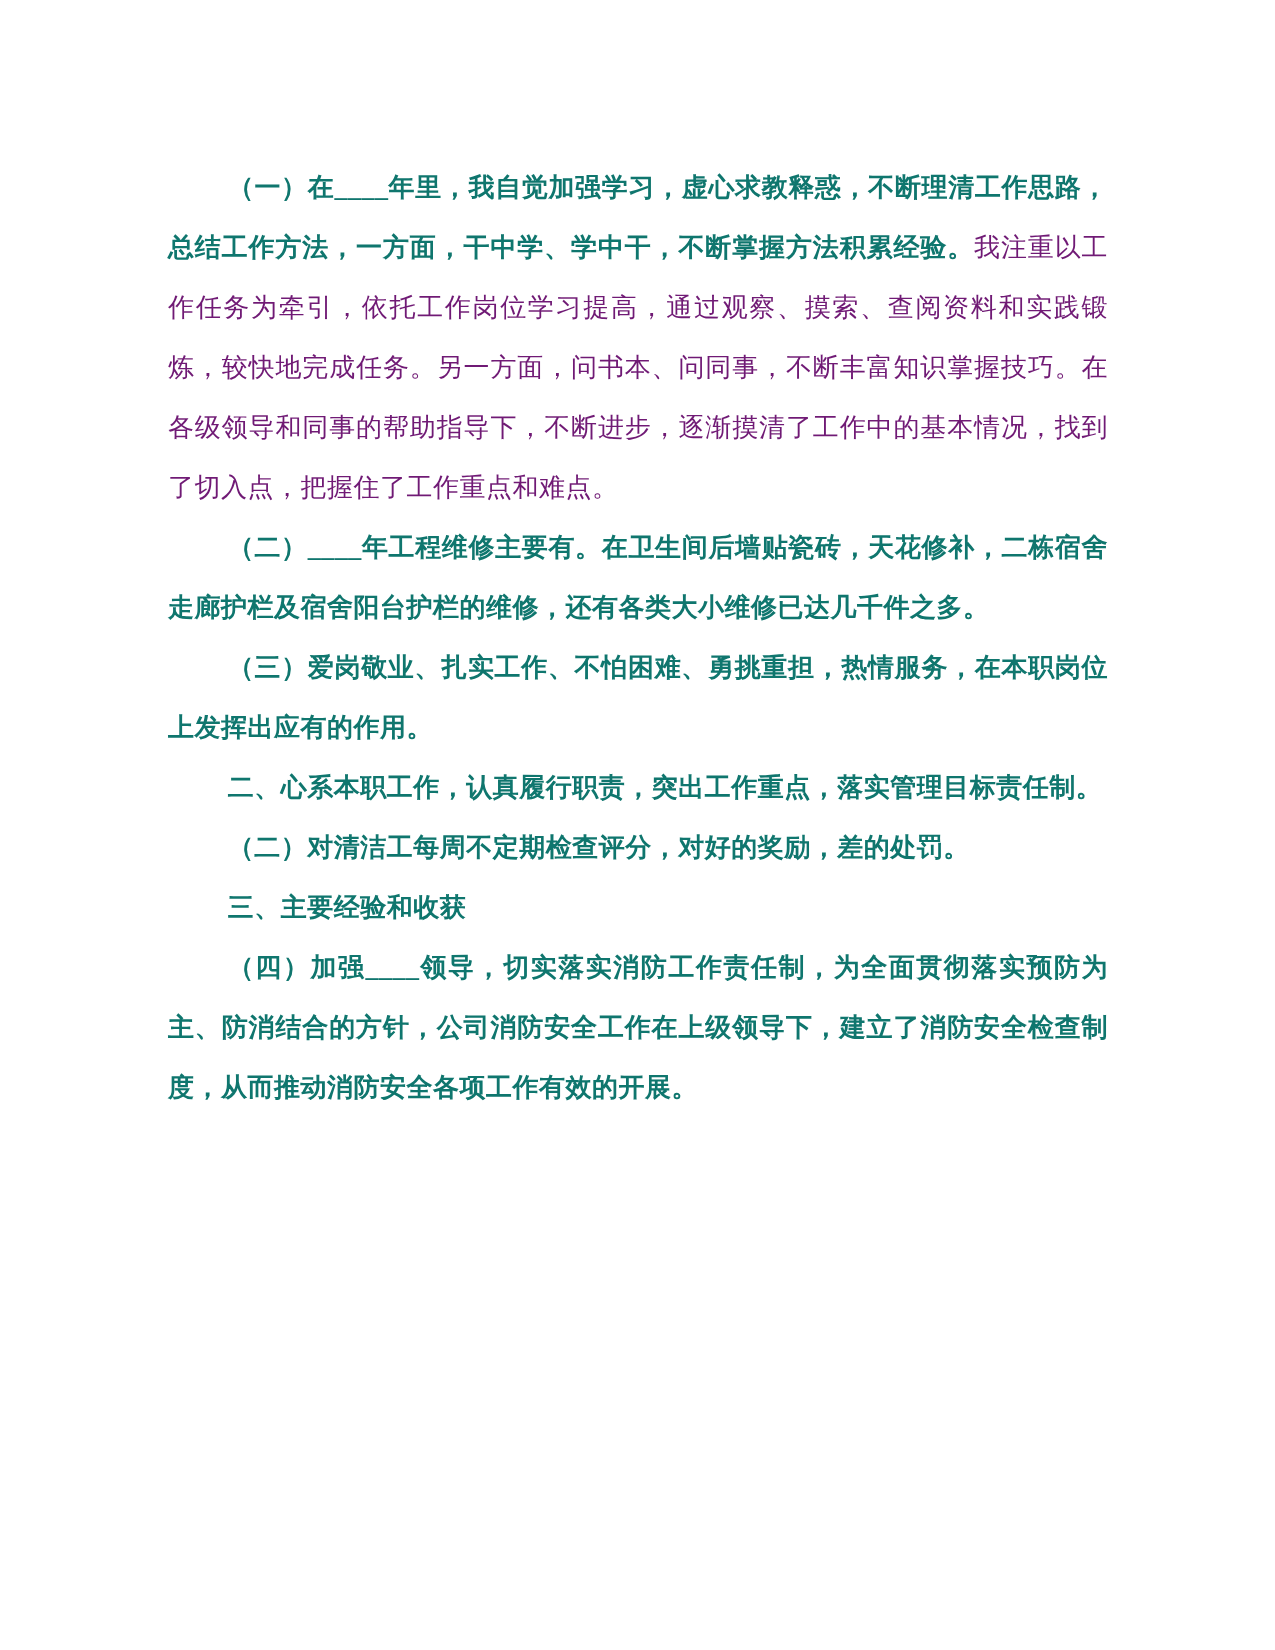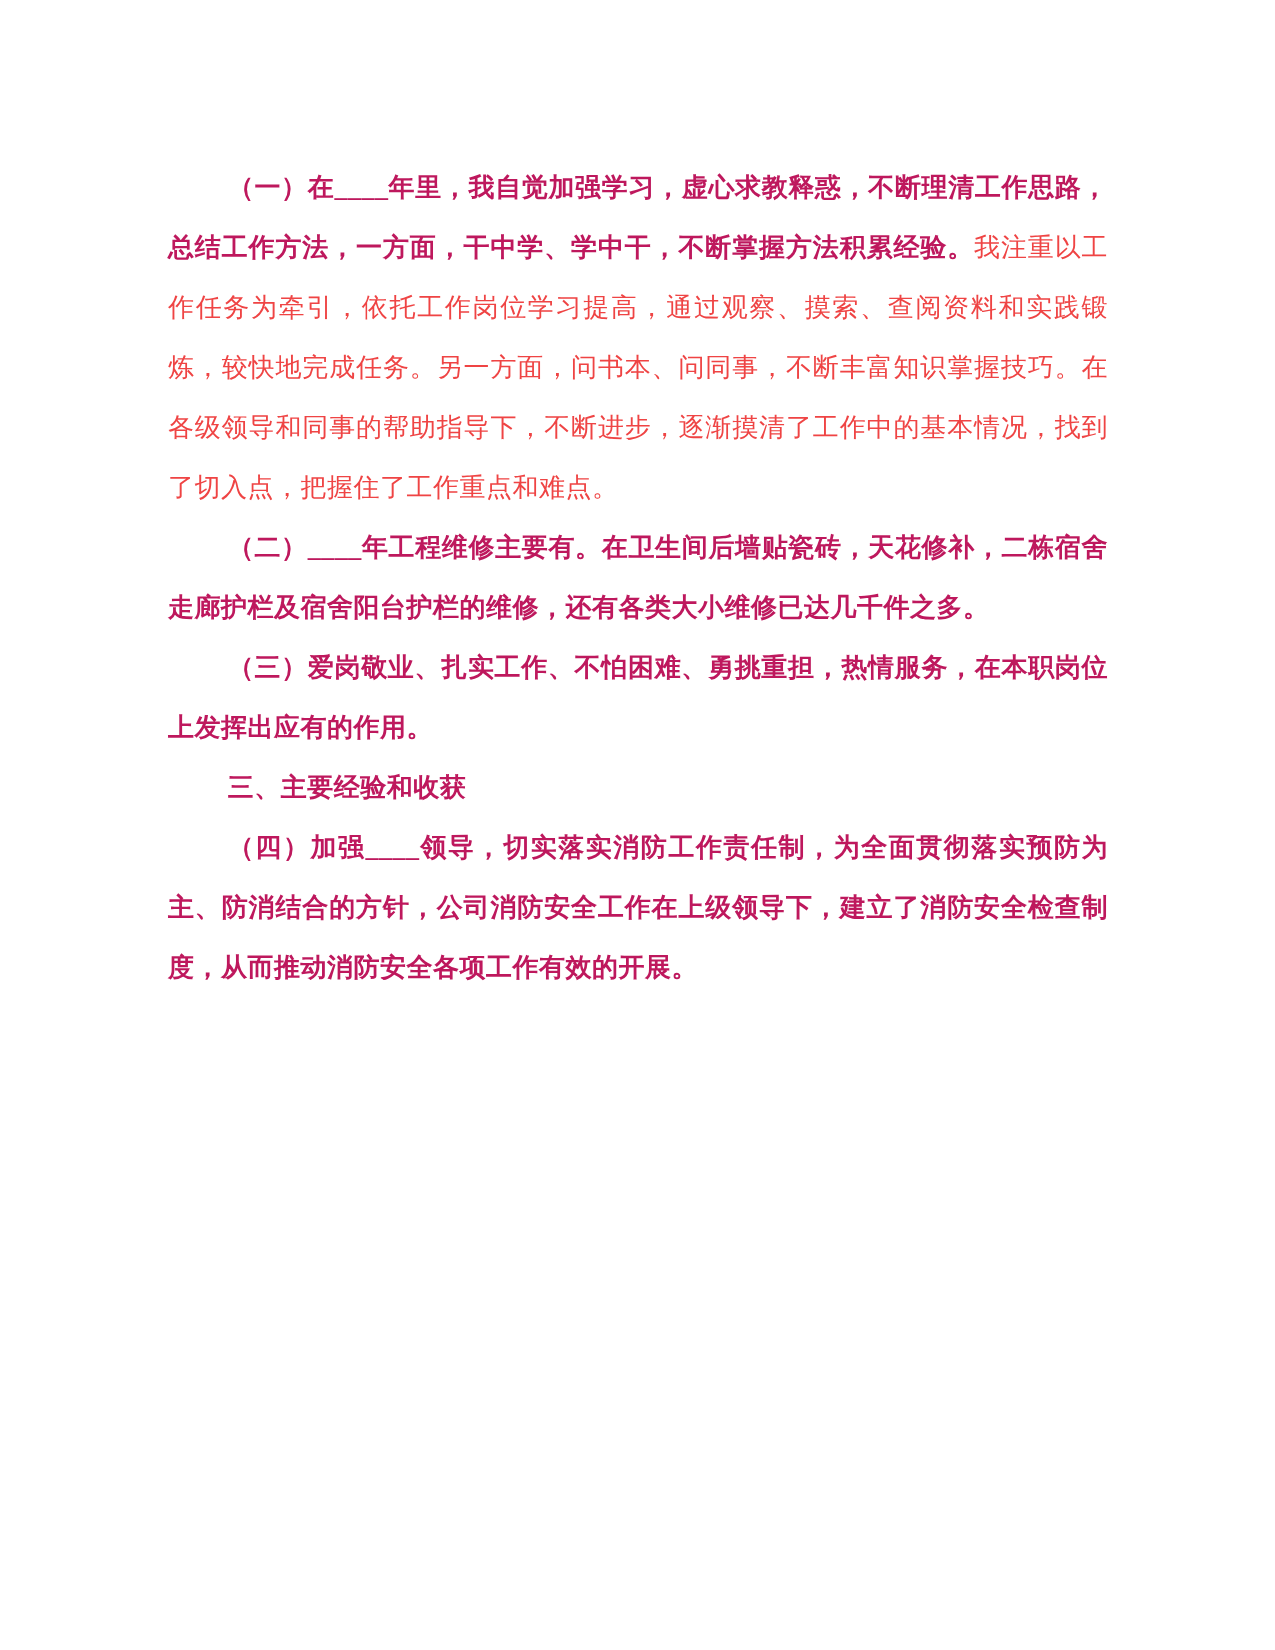--- a/index.html
+++ b/index.html
@@ -30,32 +30,34 @@
     color: #3c3c3c;
     letter-spacing: 0.5px;
   }
   .doc-body p {
     margin: 0;
     padding: 0;
     text-indent: 2.3em;
   }
   .seg-bold {
     font-weight: 700;
-    color: #be185d;
+    color: #0f766e;
   }
   .seg-regular {
     font-weight: 400;
-    color: #ef4444;
+    color: #701a75;
   }
 </style>
 </head>
 <body>
 
 <main class="page">
   <section class="doc-body">
 
   <p><span class="seg-bold">（一）在____年里，我自觉加强学习，虚心求教释惑，不断理清工作思路，总结工作方法，一方面，干中学、学中干，不断掌握方法积累经验。</span><span class="seg-regular">我注重以工作任务为牵引，依托工作岗位学习提高，通过观察、摸索、查阅资料和实践锻炼，较快地完成任务。另一方面，问书本、问同事，不断丰富知识掌握技巧。在各级领导和同事的帮助指导下，不断进步，逐渐摸清了工作中的基本情况，找到了切入点，把握住了工作重点和难点。</span></p>
       <p><span class="seg-bold">（二）____年工程维修主要有。在卫生间后墙贴瓷砖，天花修补，二栋宿舍走廊护栏及宿舍阳台护栏的维修，还有各类大小维修已达几千件之多。</span></p>
       <p><span class="seg-bold">（三）爱岗敬业、扎实工作、不怕困难、勇挑重担，热情服务，在本职岗位上发挥出应有的作用。</span></p>
+      <p><span class="seg-bold">二、心系本职工作，认真履行职责，突出工作重点，落实管理目标责任制。</span></p>
+      <p><span class="seg-bold">（二）对清洁工每周不定期检查评分，对好的奖励，差的处罚。</span></p>
       <p><span class="seg-bold">三、主要经验和收获</span></p>
       <p><span class="seg-bold">（四）加强____领导，切实落实消防工作责任制，为全面贯彻落实预防为主、防消结合的方针，公司消防安全工作在上级领导下，建立了消防安全检查制度，从而推动消防安全各项工作有效的开展。</span></p>
     </section>
 </main>
 
 </body></html>

